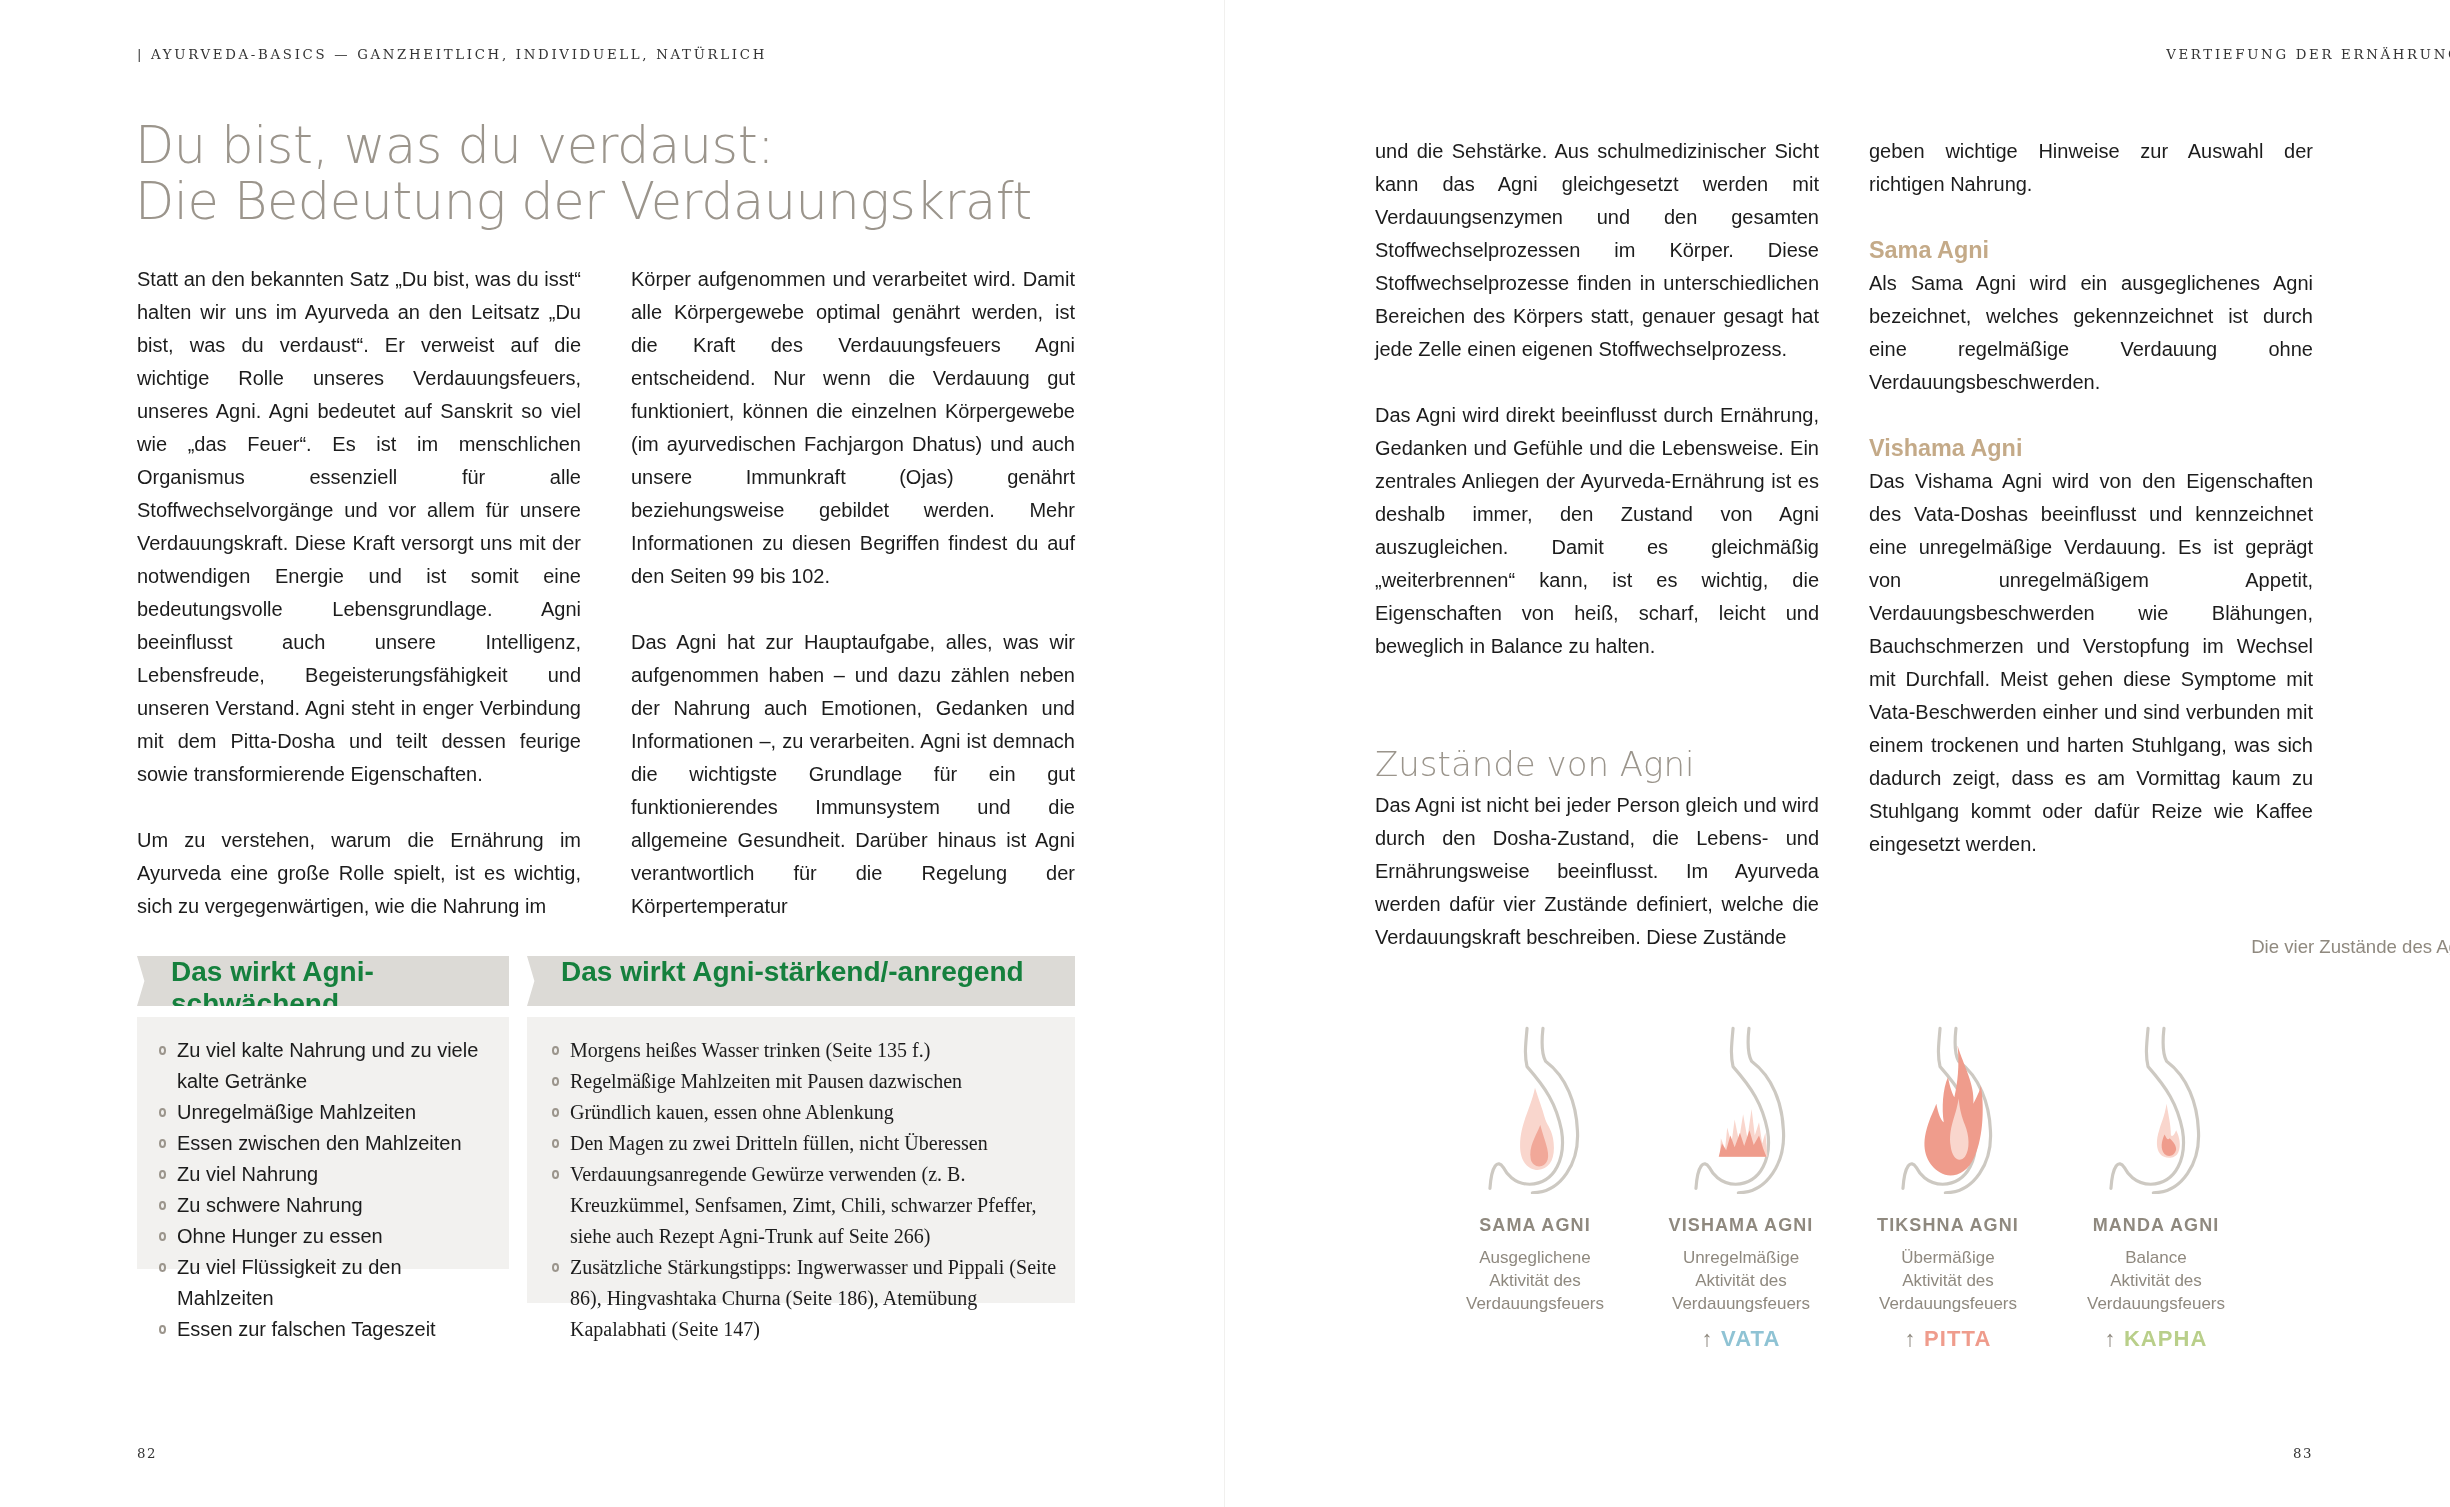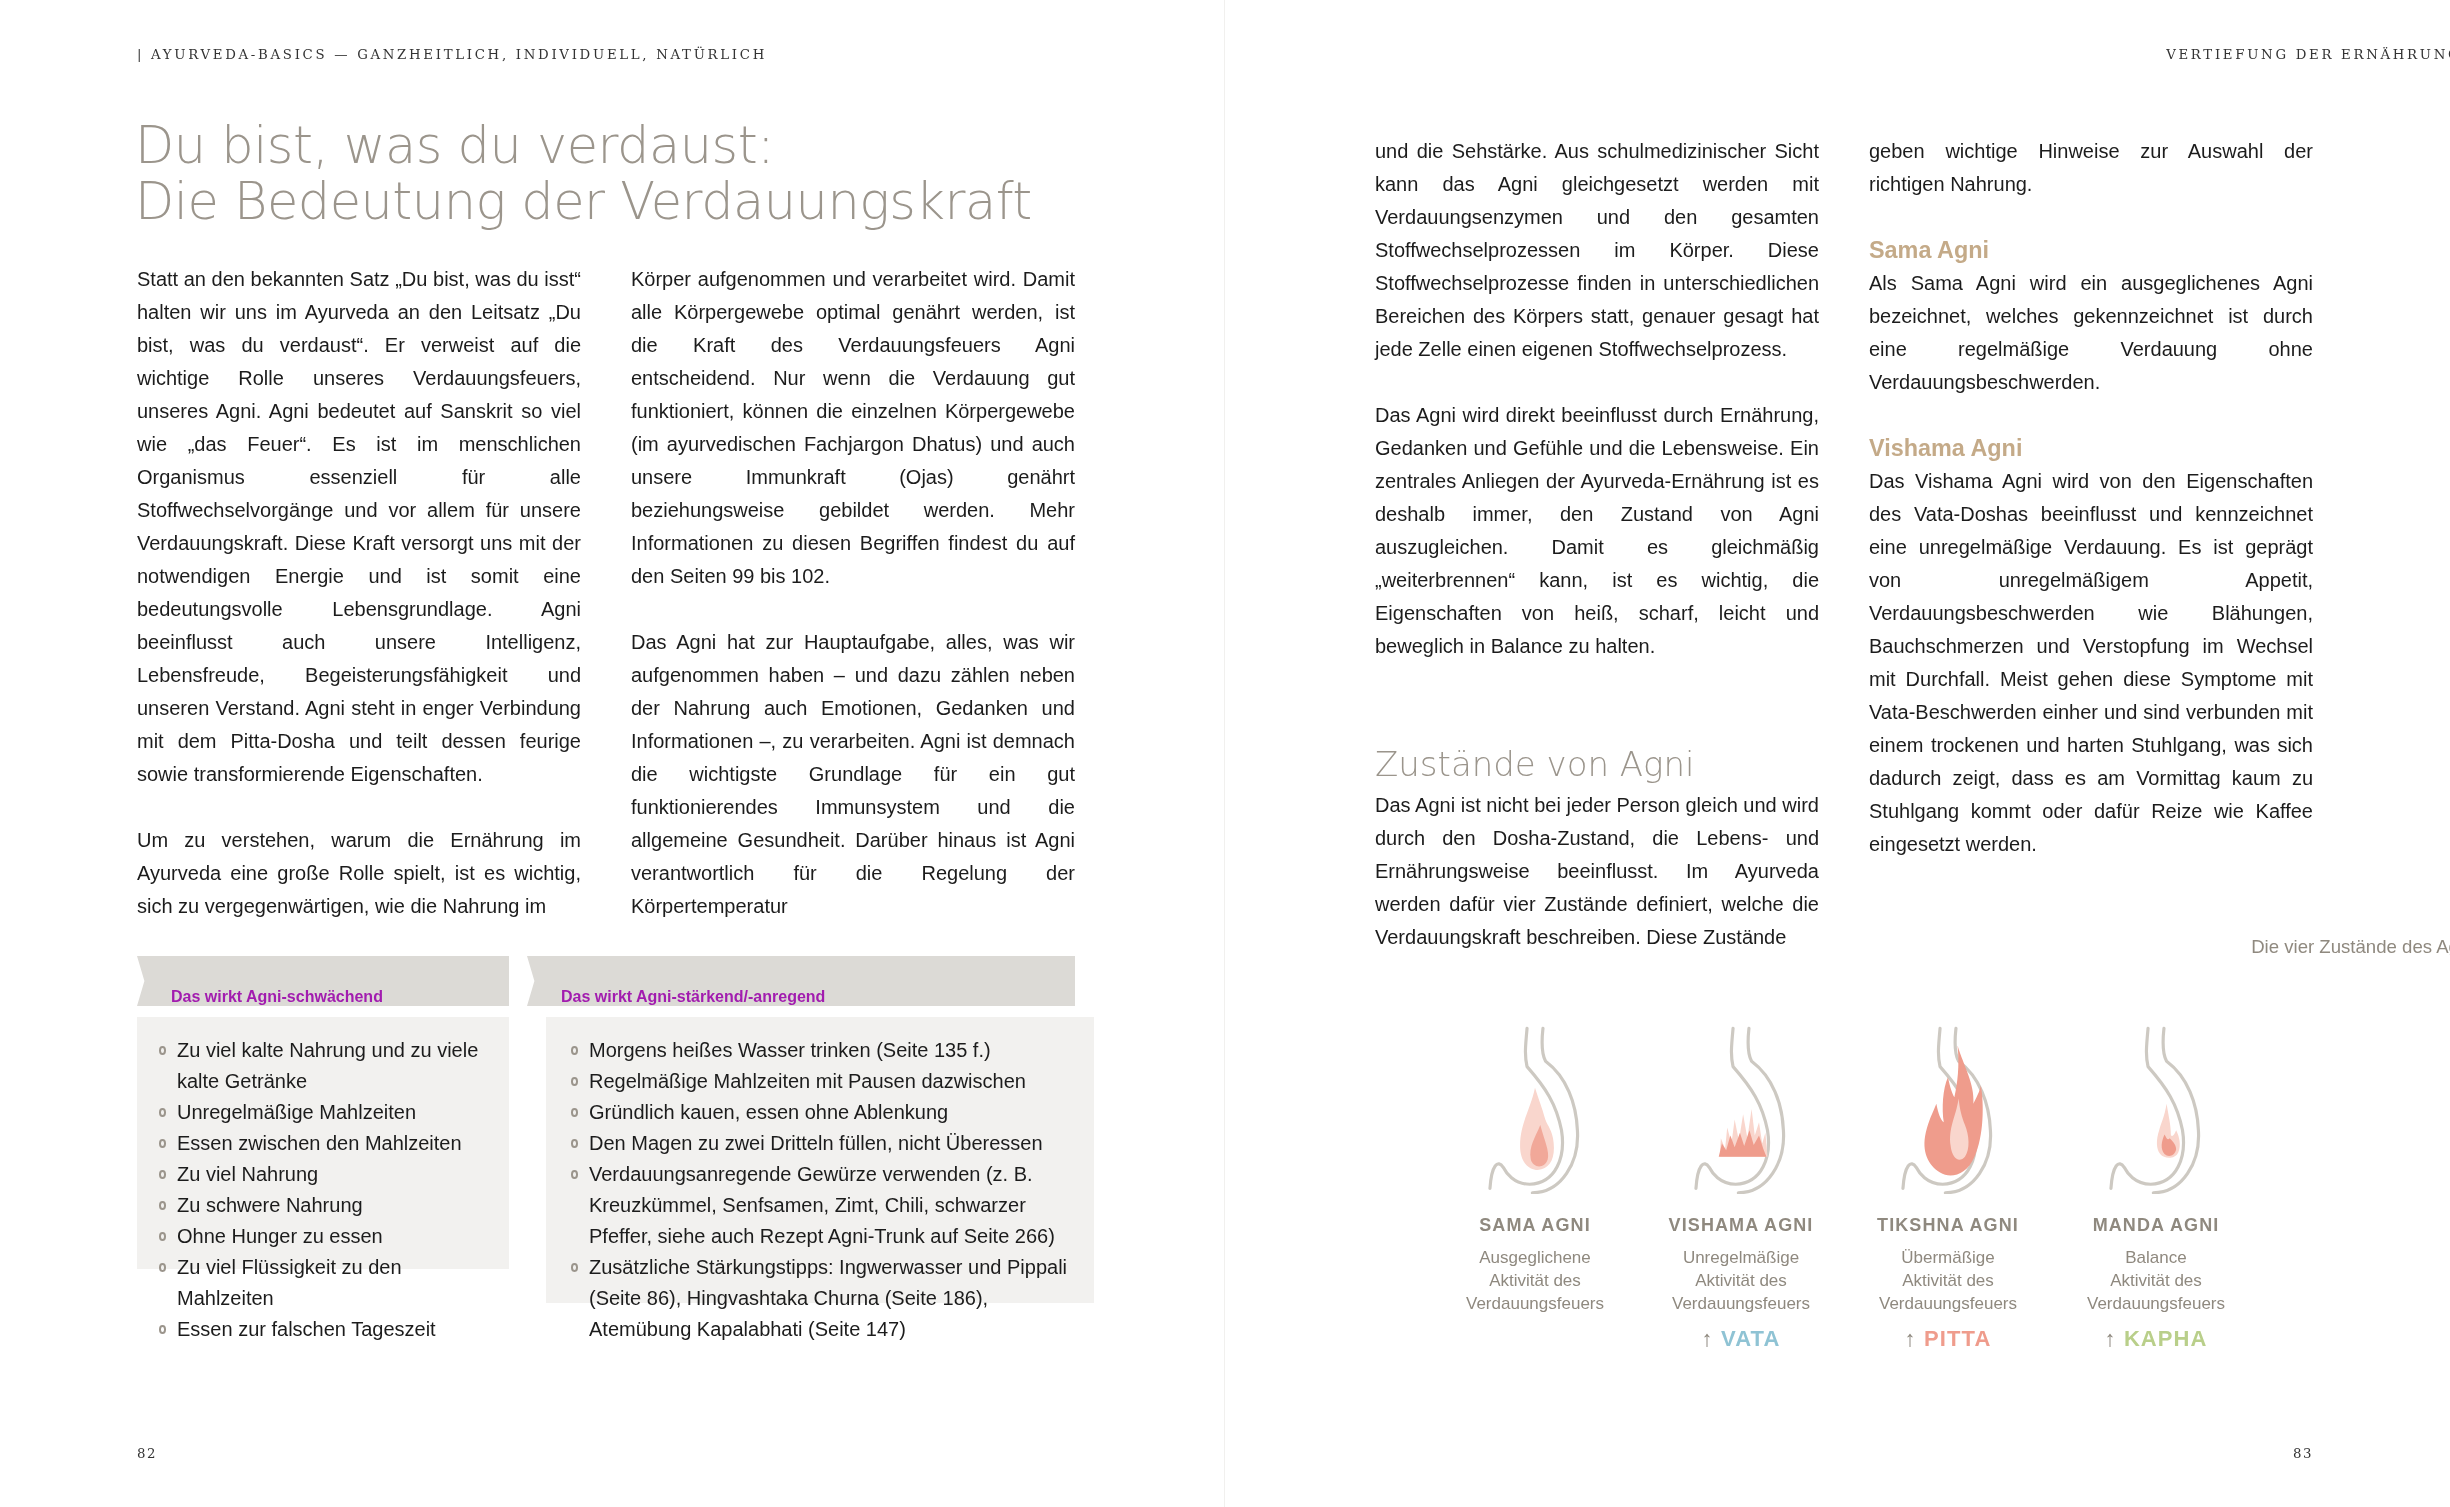--- a/index.html
+++ b/index.html
@@ -13,21 +13,21 @@
   .rh-right{right:-25.5px;text-align:right;}
   .folio{position:absolute;top:1446px;font-family:"DejaVu Serif",serif;font-size:13.3px;color:#333;letter-spacing:1.6px;}
   .title{position:absolute;left:135px;top:118px;font-family:"DejaVu Sans",sans-serif;font-weight:200;font-size:51px;line-height:56px;color:#9b958c;letter-spacing:-0.5px;}
   .title div{white-space:nowrap;}
   .col{position:absolute;font-family:"Liberation Sans",sans-serif;font-size:20px;line-height:33px;color:#1c1c1c;text-align:justify;hyphens:auto;}
   .col p{margin:0 0 33px 0;}
   .col p.last{margin-bottom:0;}
   .sub-h{font-weight:bold;color:#c4aa88;margin:0;}
   .section-h{font-family:"DejaVu Sans",sans-serif;font-weight:200;font-size:34px;line-height:43px;color:#9b958c;margin:0 0 3.2px 0;}
   
-  .box-head{position:absolute;top:956px;height:50px;background:#dcdad6;display:flex;align-items:flex-end;font-weight:bold;font-size:16px;color:#a21caf;padding-left:34px;box-sizing:border-box;clip-path:polygon(0 0,100% 0,100% 100%,0 100%,7.4px 50%);}
+  .box-head{position:absolute;top:956px;height:50px;background:#dcdad6;display:flex;align-items:flex-start;font-weight:bold;font-size:28px;color:#15803d;padding-left:34px;box-sizing:border-box;clip-path:polygon(0 0,100% 0,100% 100%,0 100%,7.4px 50%);}
   .box-body{position:absolute;top:1017px;background:#f2f1ef;box-sizing:border-box;padding:18px 10.6px 0 43px;font-size:20px;line-height:31px;color:#1c1c1c;}
   .box-body ul{list-style:none;margin:0;padding:0;}
   .box-body li{position:relative;padding-left:0;}
   .box-body li .bullet{position:absolute;left:-18px;top:11.2px;width:7px;height:8.5px;border:2.1px solid #9b958c;border-radius:50%;box-sizing:border-box;}
   
   .agni-figure{position:absolute;top:1024px;width:176px;text-align:center;}
   .agni-figure svg{display:block;margin:0 auto;}
   .agni-name{font-weight:bold;font-size:18px;letter-spacing:1.1px;color:#8f897f;margin-top:21px;}
   .agni-desc{font-size:17px;line-height:23.4px;color:#8f897f;margin-top:9.6px;}
   .dosha{margin-top:10.6px;font-size:22px;font-weight:bold;letter-spacing:1.1px;}
@@ -69,21 +69,21 @@
       <li><span class="bullet"></span><span>Zu schwere Nahrung</span></li>
       <li><span class="bullet"></span><span>Ohne Hunger zu essen</span></li>
       <li><span class="bullet"></span><span>Zu viel Flüssigkeit zu den Mahlzeiten</span></li>
       <li><span class="bullet"></span><span>Essen zur falschen Tageszeit</span></li>
     </ul>
   </div>
 
   <div class="box-head" style="left:527px;width:548px;">
     <span>Das wirkt Agni-stärkend/-anregend</span>
   </div>
-  <div class="box-body" style="left:546px;width:548px;height:286px;">
+  <div class="box-body" style="left:527px;width:548px;height:286px;font-family:Liberation Serif, serif;">
     <ul>
       <li><span class="bullet"></span><span>Morgens heißes Wasser trinken (Seite 135 f.)</span></li>
       <li><span class="bullet"></span><span>Regelmäßige Mahlzeiten mit Pausen dazwischen</span></li>
       <li><span class="bullet"></span><span>Gründlich kauen, essen ohne Ablenkung</span></li>
       <li><span class="bullet"></span><span>Den Magen zu zwei Dritteln füllen, nicht Überessen</span></li>
       <li><span class="bullet"></span><span>Verdauungsanregende Gewürze verwenden (z. B. Kreuzkümmel, Senfsamen, Zimt, Chili, schwarzer Pfeffer, siehe auch Rezept Agni-Trunk auf Seite 266)</span></li>
       <li><span class="bullet"></span><span>Zusätzliche Stärkungstipps: Ingwerwasser und Pippali (Seite 86), Hingvashtaka Churna (Seite 186), Atemübung Kapalabhati (Seite 147)</span></li>
     </ul>
   </div>
 

